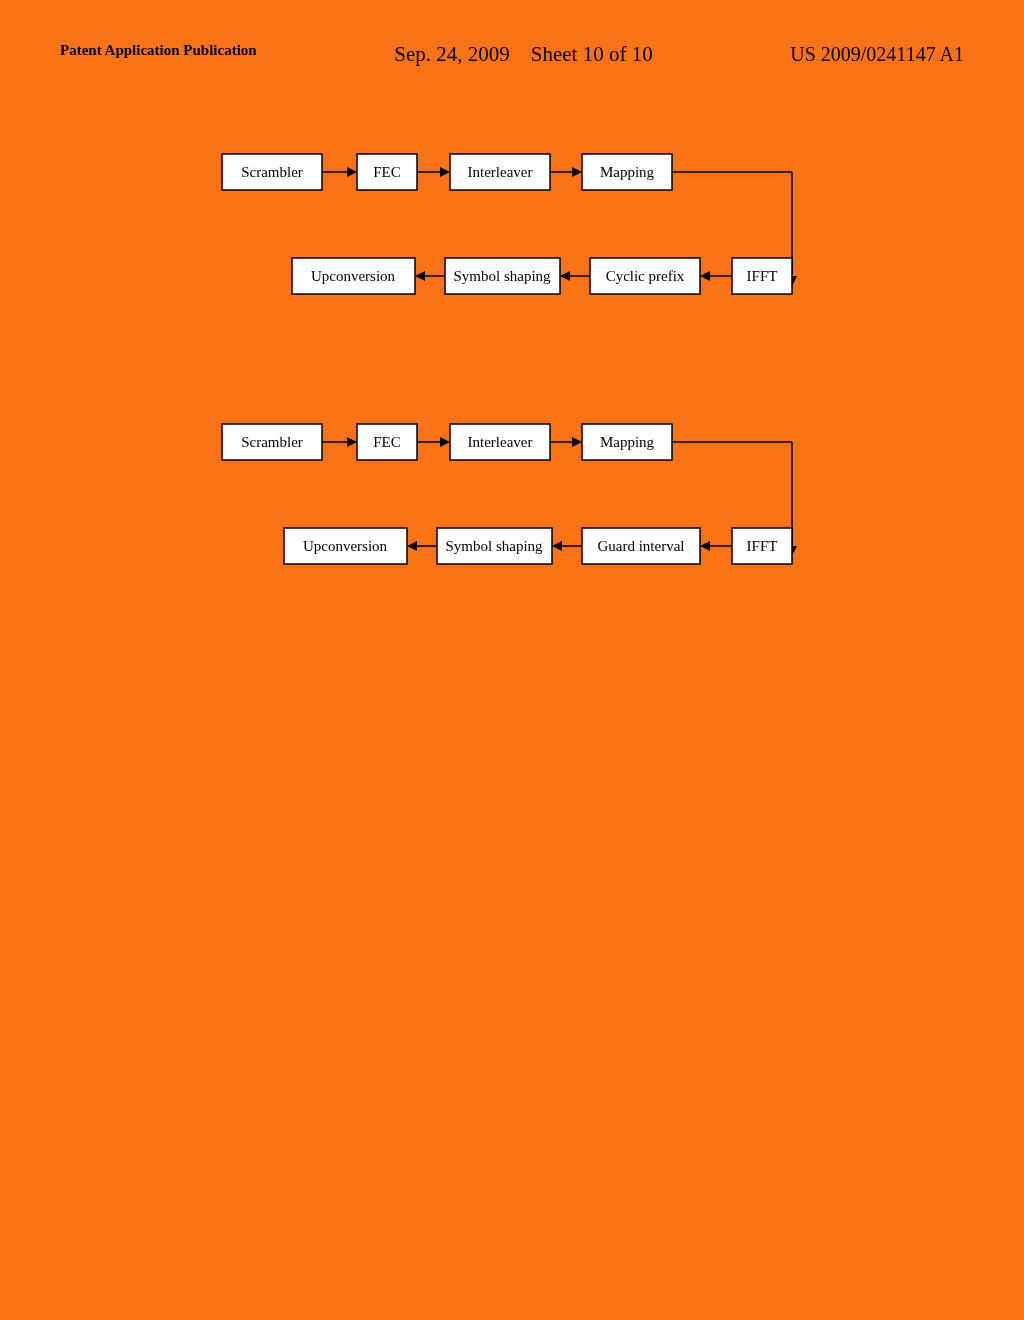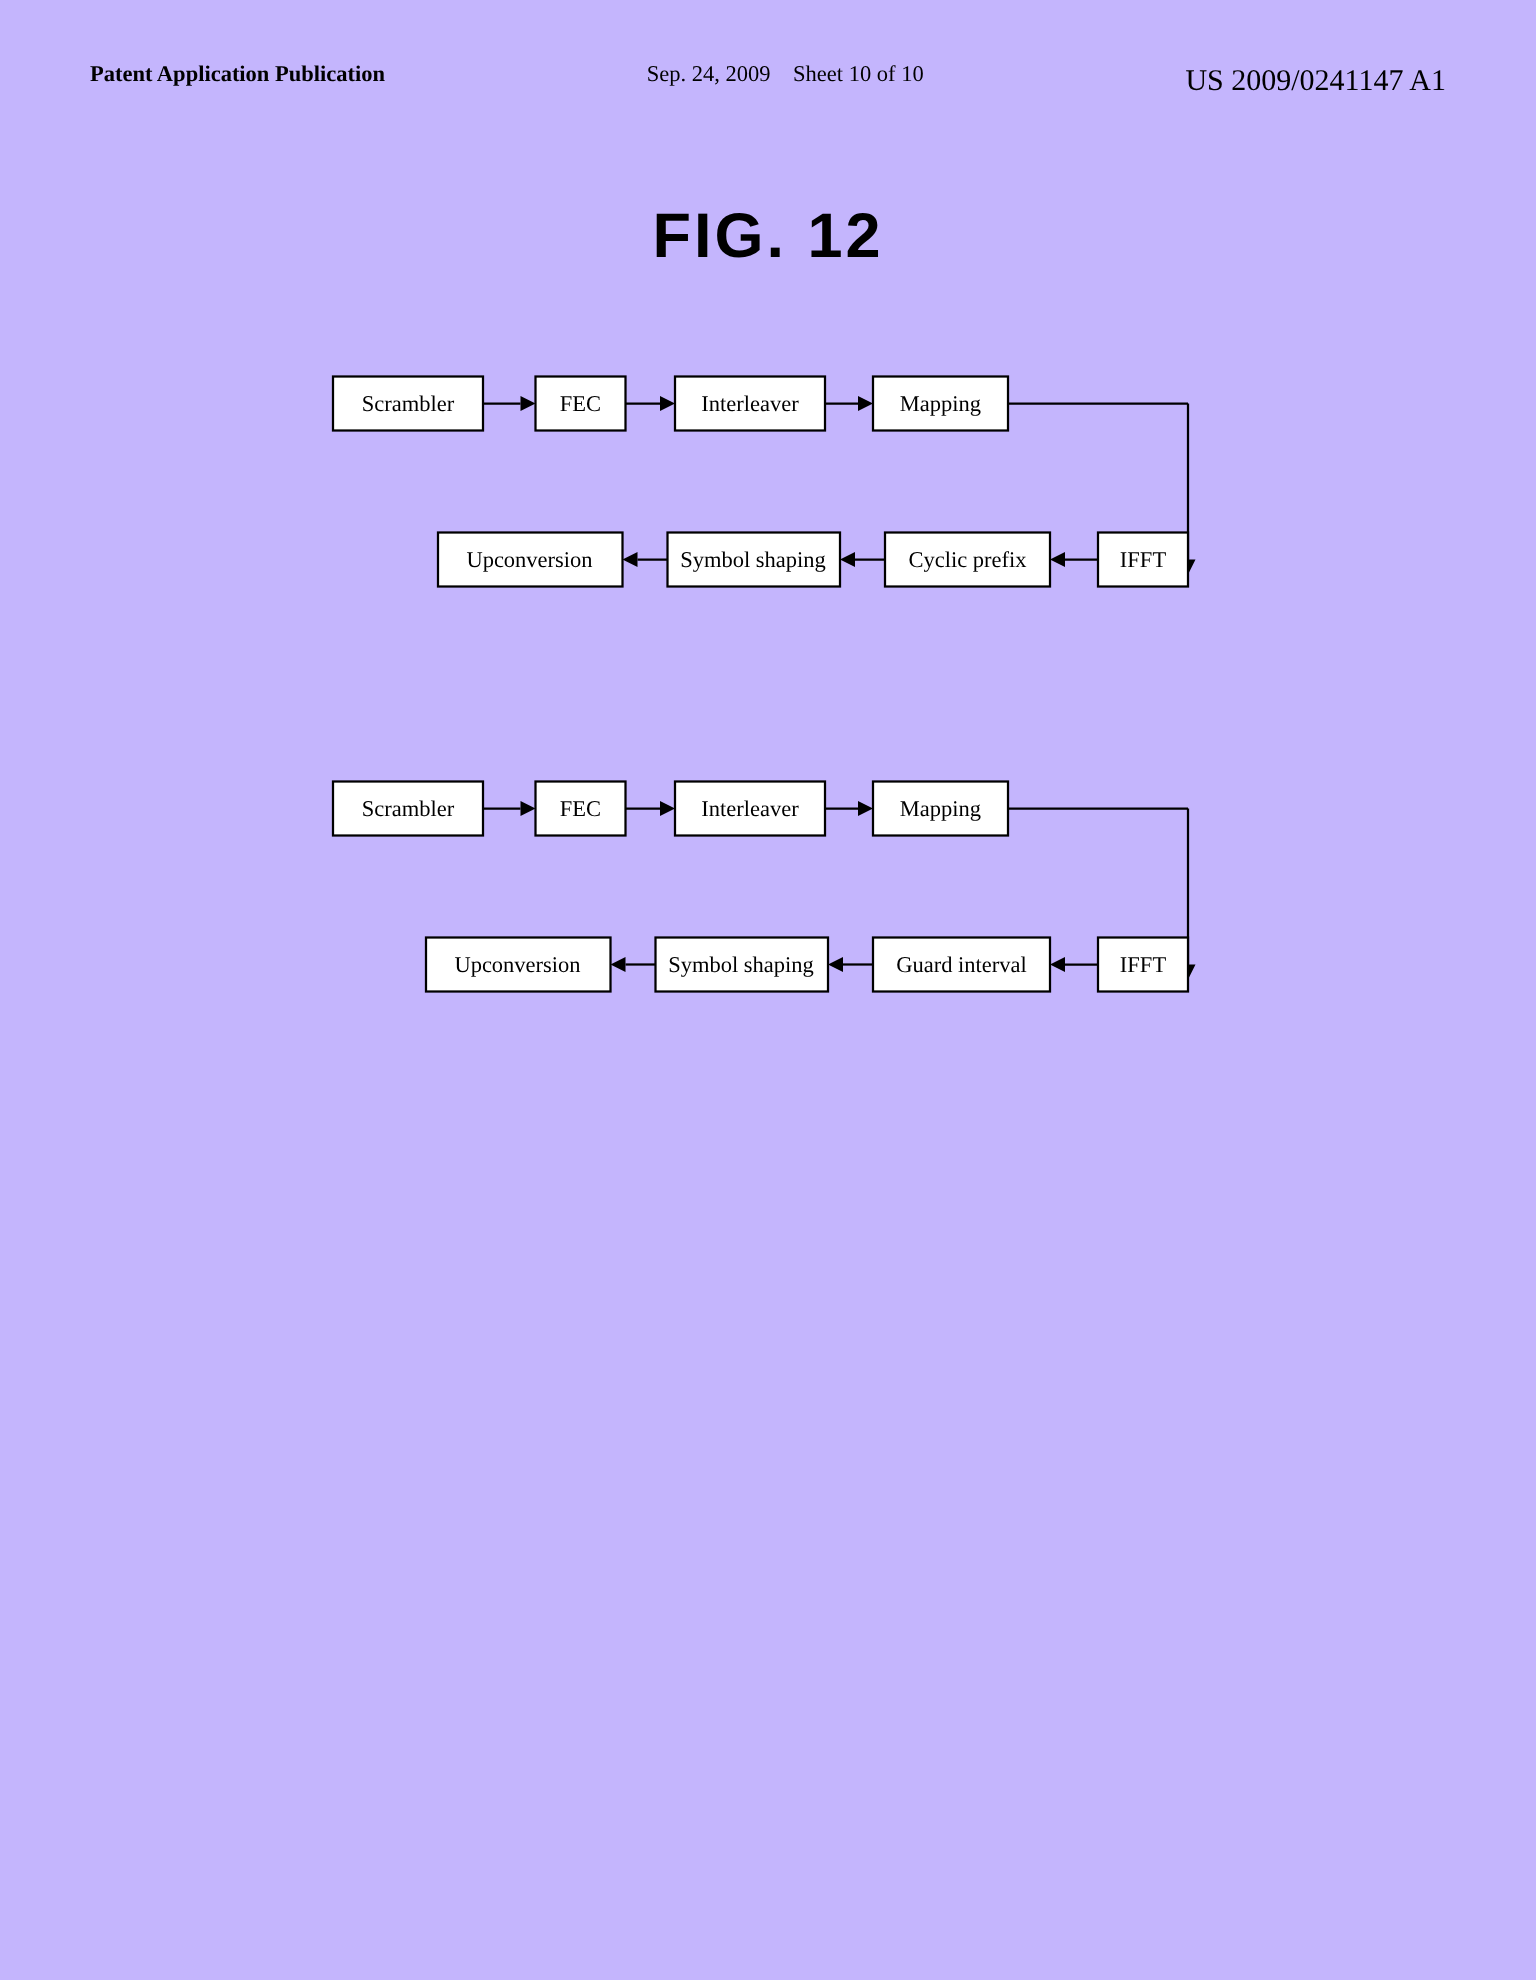--- a/index.html
+++ b/index.html
@@ -13,42 +13,42 @@
       height: 1320px;
       background: #ffffff;
       font-family: 'Times New Roman', Times, serif;
       position: relative;
       overflow: hidden;
     }
 
     .page {
       width: 1024px;
       height: 1320px;
-      background: #c4b5fd;
+      background: #f97316;
       position: relative;
       padding: 40px 60px;
     }
 
     .header {
       display: flex;
       justify-content: space-between;
       align-items: flex-start;
       border-bottom: none;
       margin-bottom: 10px;
       padding-bottom: 5px;
     }
 
     .header-left {
       font-size: 15px;
       font-weight: bold;
       line-height: 1.4;
     }
 
     .header-center {
-      font-size: 15px;
+      font-size: 21px;
       text-align: left;
       line-height: 1.4;
     }
 
     .header-right {
       font-size: 20px;
       text-align: right;
       line-height: 1.4;
     }
 
@@ -87,21 +87,20 @@
     <div class="header-center">
       <span>Sep. 24, 2009</span>&nbsp;&nbsp;&nbsp;
       <span>Sheet 10 of 10</span>
     </div>
     <div class="header-right">
       <span>US 2009/0241147 A1</span>
     </div>
   </div>
 
   <div class="figure-block-1" style="margin-top: 60px;">
-    <div class="figure-title">FIG. 12</div>
 
     <svg class="diagram-svg" width="700" height="180" viewBox="0 0 700 180">
 
       <rect x="60" y="20" width="100" height="36" fill="white" stroke="black" stroke-width="1.5"></rect>
       <text x="110" y="43" text-anchor="middle" font-family="Times New Roman, serif" font-size="15">Scrambler</text>
 
       <line x1="160" y1="38" x2="185" y2="38" stroke="black" stroke-width="1.5"></line>
       <polygon points="185,33 195,38 185,43" fill="black"></polygon>
 
       <rect x="195" y="20" width="60" height="36" fill="white" stroke="black" stroke-width="1.5"></rect>

